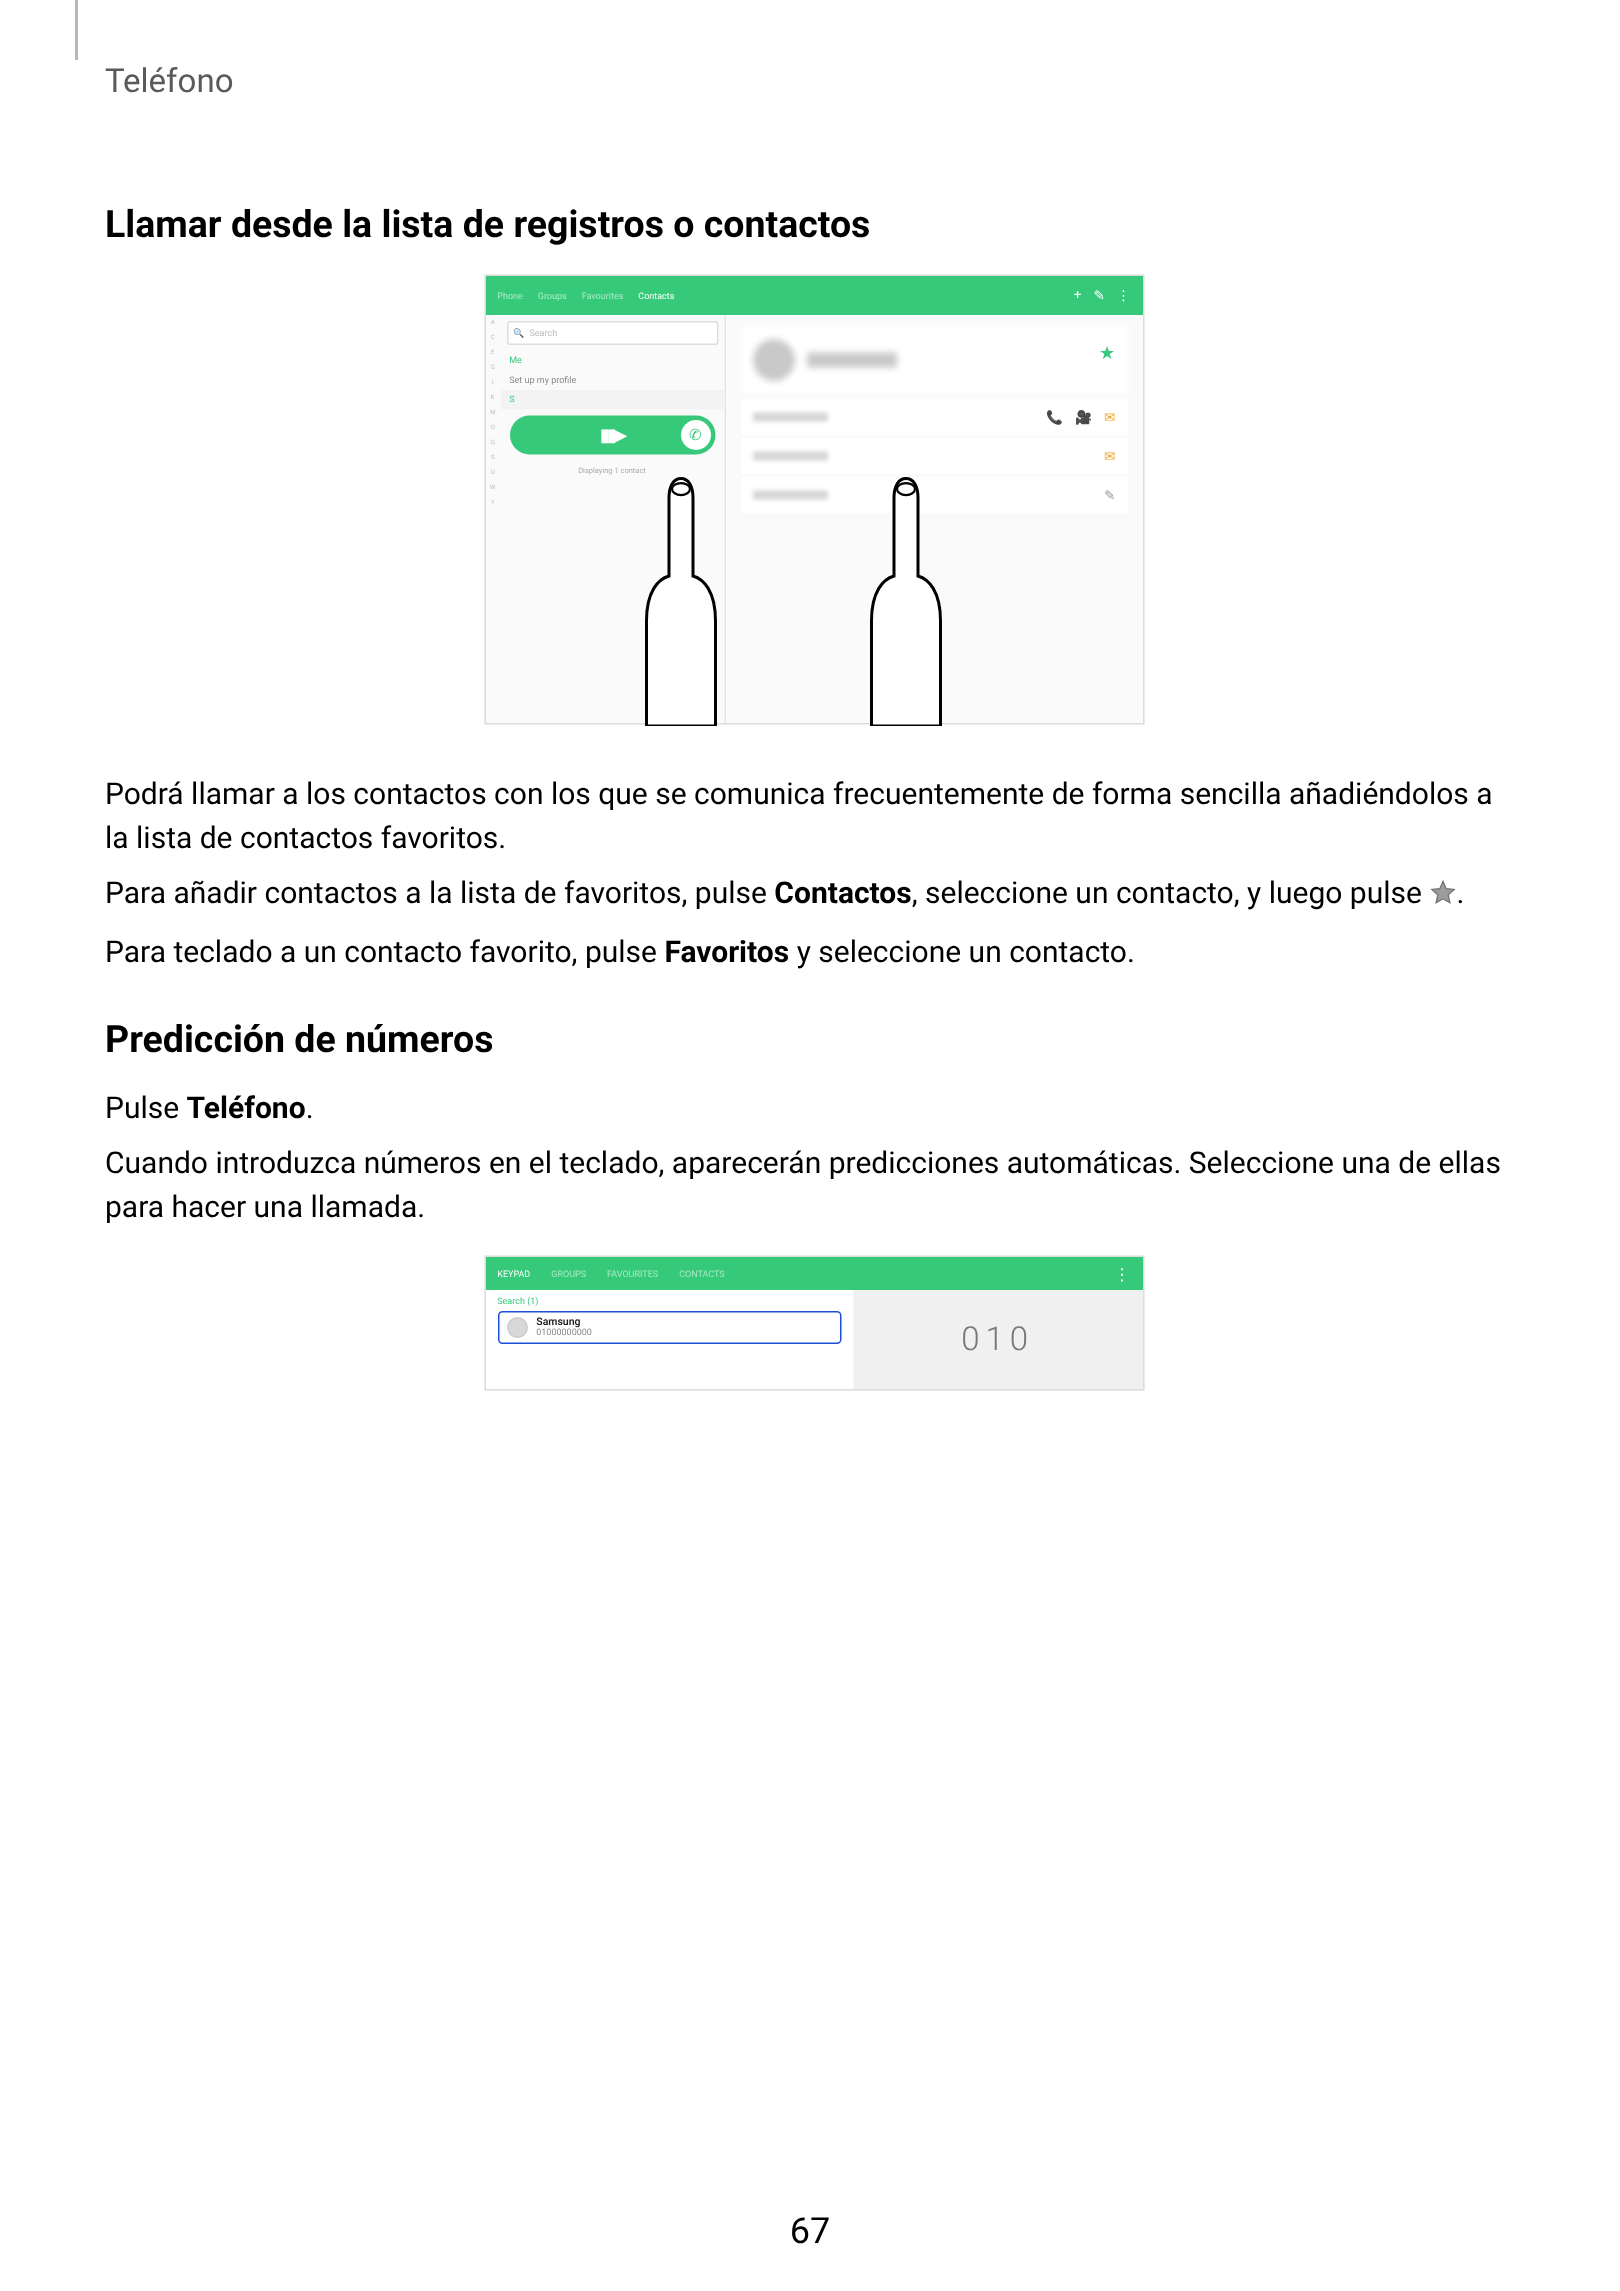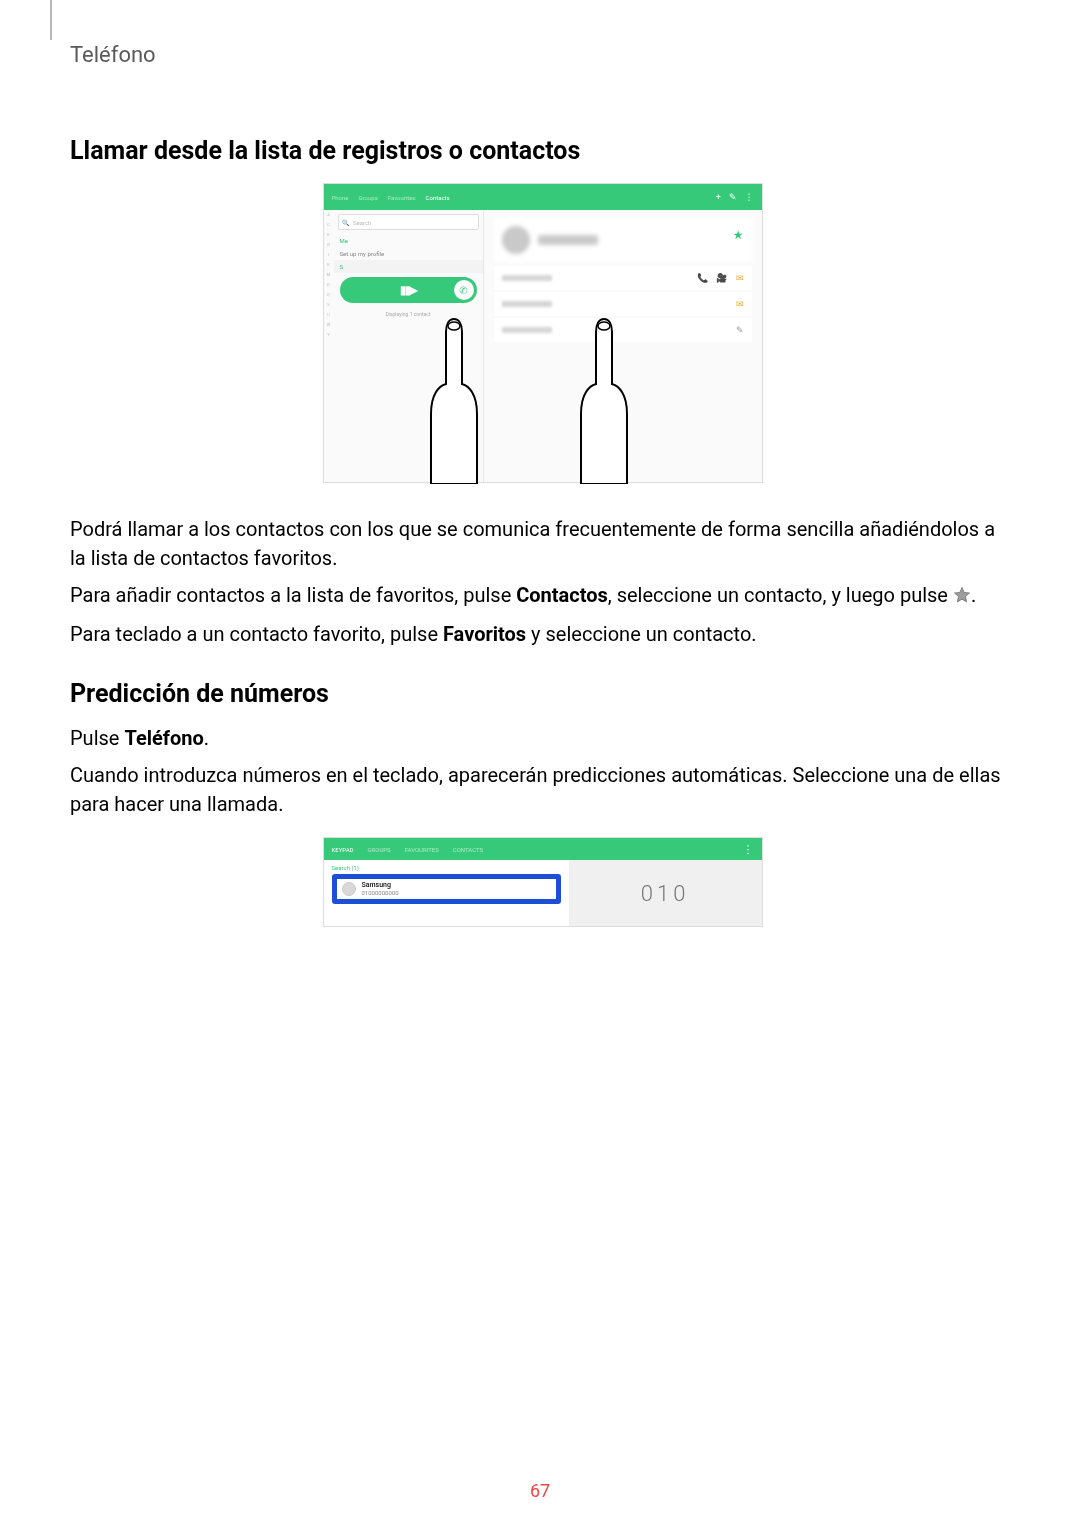--- a/index.html
+++ b/index.html
@@ -144,35 +144,35 @@
     justify-content:space-between; padding:0 8px;
   }
   .fig2-tabs { display:flex; gap:14px; }
   .fig2-tab { font-size:6px; color:#a7ebc4; text-transform:uppercase; }
   .fig2-tab.active { color:#fff; }
   .fig2-more { color:#fff; font-size:11px; }
   .fig2-body { flex:1; display:flex; background:#fafafa; }
   .fig2-left { width: 56%; background:#fff; padding:4px 8px; }
   .fig2-search-lbl { font-size:6px; color:#36c97a; margin-bottom:3px; }
   .fig2-result {
-    display:flex; gap:6px; align-items:center; border:5px solid #1d4ed8;
+    display:flex; gap:6px; align-items:center; border:1px solid #1d4ed8;
     border-radius:3px; padding:3px 5px; background:#fff;
   }
   .fig2-ava { width:14px; height:14px; border-radius:50%; background:#d8d8d8; border:1px solid #ccc; }
   .fig2-res-txt { display:flex; flex-direction:column; line-height:1.1; }
   .fig2-res-name { font-size:7px; color:#222; font-weight:600; }
   .fig2-res-num { font-size:6px; color:#888; }
   .fig2-right {
     flex:1; background:#f0f0f0; display:flex; align-items:center; justify-content:center;
     font-size:22px; color:#777; letter-spacing:4px; font-weight:300;
   }
   
   .page-num {
     position:absolute; bottom:26px; left:0; right:0; text-align:center;
-    font-size:18px; color:#ef4444;
+    font-size:24px; color:#000000;
   }
 </style>
 </head>
 <body>
 
 <div class="header-rule"></div>
 <div class="header-label">Teléfono</div>
 
 <div class="content">
 

